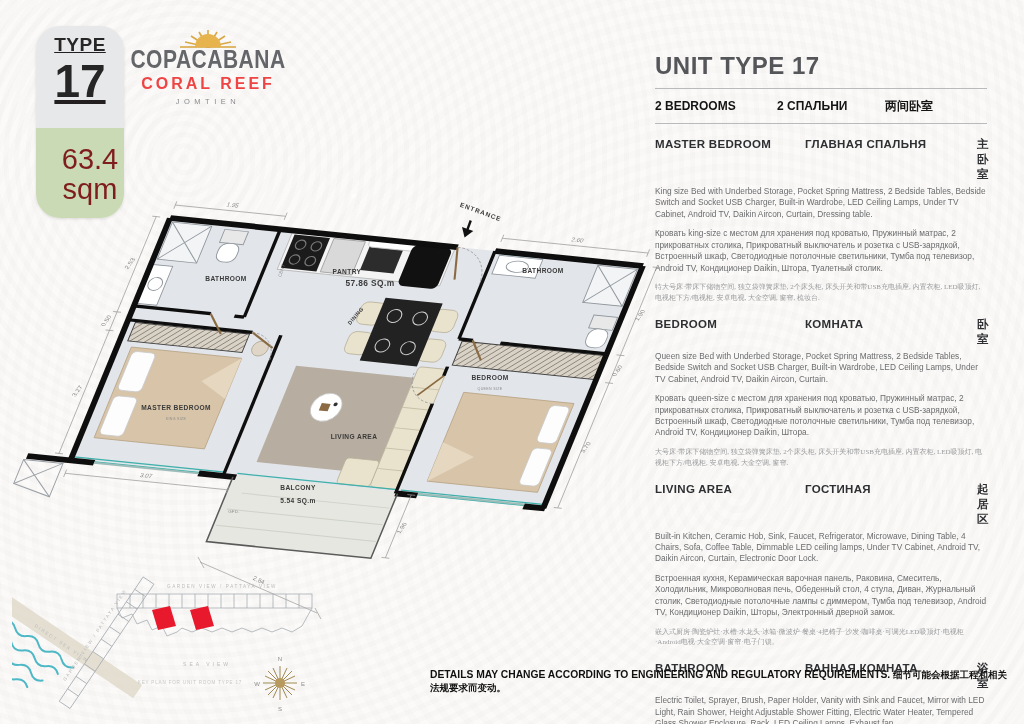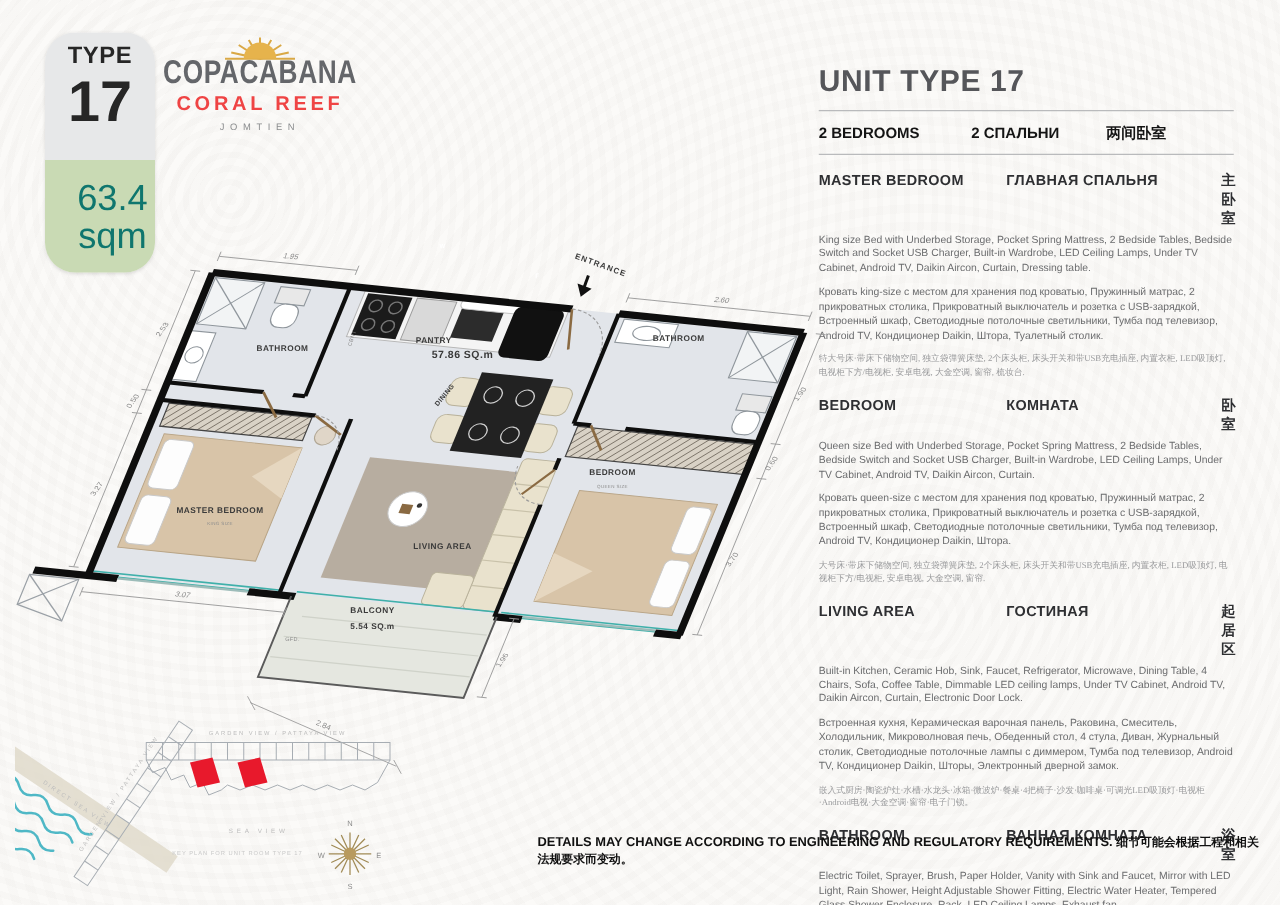--- a/index.html
+++ b/index.html
@@ -8,25 +8,25 @@
     font-family:"Liberation Sans",sans-serif;color:#231f20;
     background-color:#fbfaf8;
     background-image:
       repeating-radial-gradient(circle at 18% 22%, rgba(90,80,70,0.018) 0 5px, transparent 5px 11px),
       repeating-radial-gradient(circle at 72% 68%, rgba(90,80,70,0.015) 0 7px, transparent 7px 14px);
   }
   .abs{position:absolute;}
   
   .badge{left:36px;top:26px;width:88px;height:192px;border-radius:24px;overflow:hidden;
     box-shadow:0 1px 3px rgba(0,0,0,.12);text-align:center;}
-  .badge-top{background:#e7e8e9;height:94px;padding-top:8px;}
+  .badge-top{background:#e7e8e9;height:94px;padding-top:8px;text-decoration:underline;}
   .badge-top .t1{font-size:19px;font-weight:bold;letter-spacing:.5px;color:#262626;}
   .badge-top .t2{font-size:46px;font-weight:bold;line-height:1;color:#262626;margin-top:2px;}
   .badge-bot{background:#c9dab4;height:90px;padding-top:16px;}
-  .badge-bot .a1{font-size:29px;color:#0f766e;line-height:1.05;margin-left:20px;}
+  .badge-bot .a1{font-size:29px;color:#7f1d1d;line-height:1.05;margin-left:20px;}
   
   .logo{left:130px;top:26px;width:156px;text-align:center;}
   .logo .name{font-size:21px;font-weight:bold;letter-spacing:.5px;color:#64666a;
     font-family:"Liberation Sans",sans-serif;transform:scaleY(1.25);line-height:1;}
   .logo .tag{font-size:16px;font-weight:bold;letter-spacing:3px;color:#ef4444;margin-top:6px;}
   .logo .loc{font-size:7.5px;letter-spacing:4.5px;color:#8a8c8e;margin-top:4px;}
   
   .col{left:655px;top:52px;width:332px;}
   .title{font-size:24px;font-weight:bold;color:#55565a;letter-spacing:.5px;}
   .rule{border:none;border-top:1px solid #b9babc;margin:8px 0 9px 0;}

